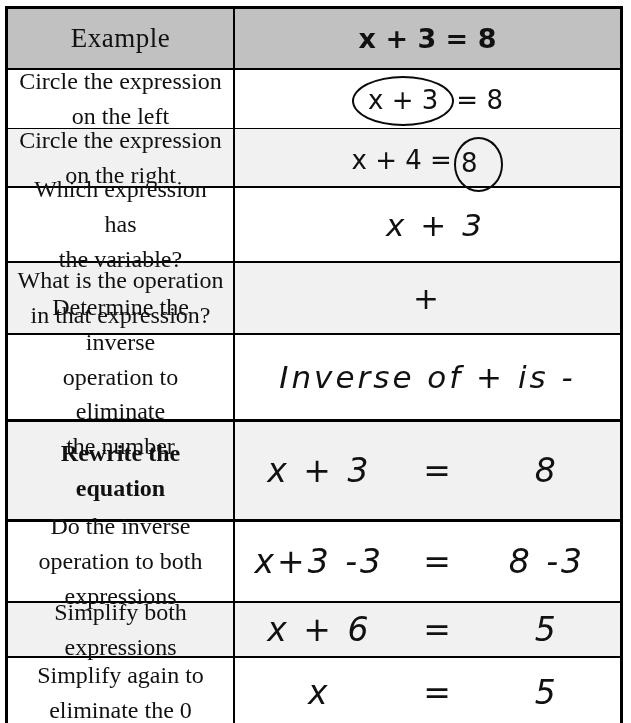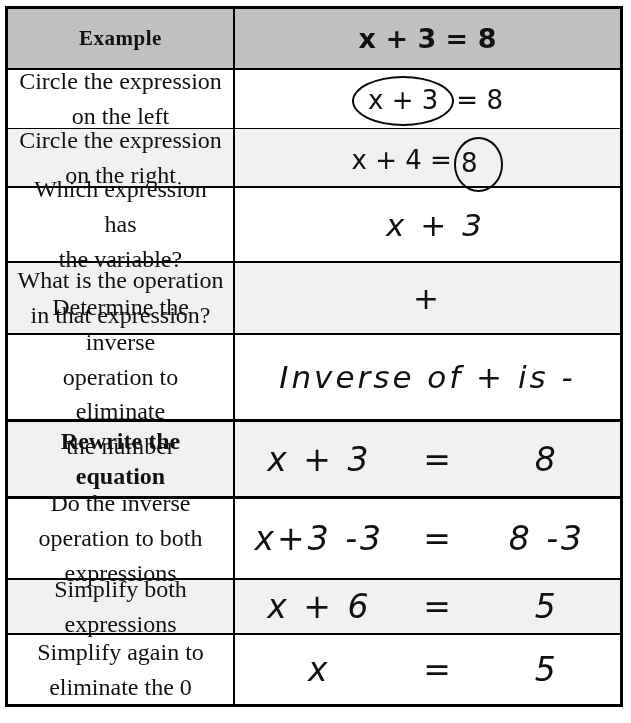--- a/index.html
+++ b/index.html
@@ -51,36 +51,36 @@
     flex: 1 1 auto;
     display: flex;
     align-items: center;
     justify-content: center;
     text-align: center;
     padding: 2px 6px;
   }
 
   .header-row { height: 59px; }
   .header-row .cell-left {
-    font-size: 21px;
-    font-weight: bold;
+    font-size: 27px;
+    font-weight: normal;
     letter-spacing: 0.5px;
   }
   .header-row .cell-right {
     font-family: "DejaVu Sans", sans-serif;
     font-size: 27px;
     font-weight: bold;
   }
 
   .r0 { height: 60px; }
   .r1 { height: 58px; }
   .r2 { height: 75px; gap: 16px; }
   .r3 { height: 72px; }
   .r4 { height: 86px; }
-  .r5 { height: 77px; }
+  .r5 { height: 100px; }
   .r6 { height: 82px; }
   .r7 { height: 55px; }
   .r8 { height: 71px; }
 
   .bold-instruction .cell-left { font-weight: bold; }
 
   
   .typed {
     font-family: "DejaVu Sans", sans-serif;
     font-size: 26px;

